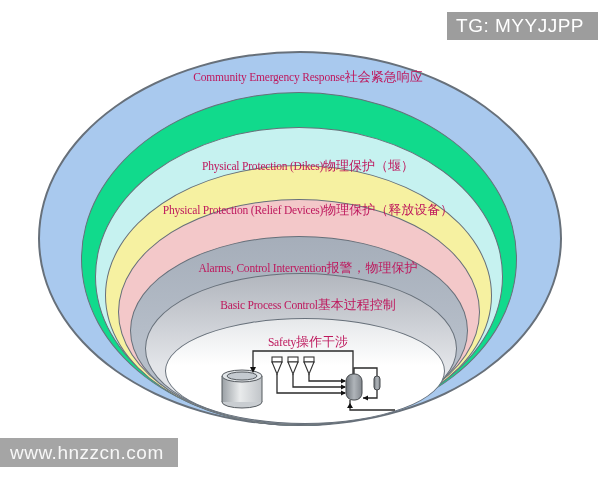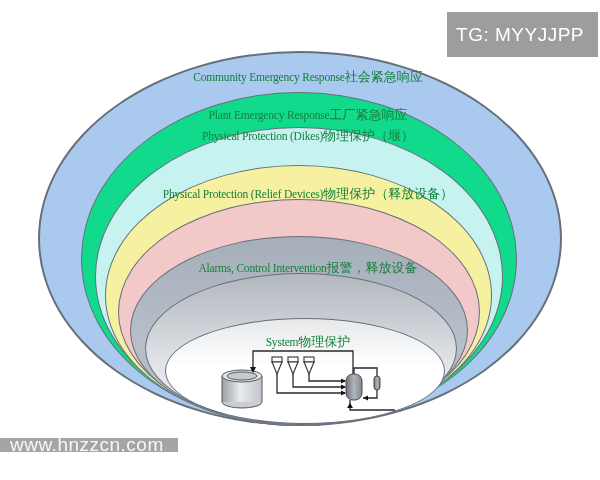--- a/index.html
+++ b/index.html
@@ -21,33 +21,33 @@
   .layer-6{left:130px;top:236px;width:338px;height:189px;
     background-image:linear-gradient(180deg,rgba(90,100,115,.18),rgba(255,255,255,0) 55%);}
   .layer-7{left:145px;top:273px;width:312px;height:151px;
     background-image:linear-gradient(180deg,rgba(110,118,130,.42),rgba(255,255,255,0) 62%);}
   .layer-8{left:165px;top:318px;width:280px;height:106px;
     background-image:linear-gradient(180deg,rgba(140,148,160,.22),rgba(255,255,255,0) 45%);}
   
   .layer-label{
     position:absolute;left:calc(50% + 8px);transform:translateX(-50%);
     white-space:nowrap;line-height:18px;height:18px;
-    color:#15803d;text-align:right;
+    color:#be185d;text-align:right;
   }
   .lbl-en{font-size:11.5px;letter-spacing:-0.2px;}
   .lbl-zh{font-size:13px;}
   
   .badge{
-    position:absolute;top:12px;right:2px;height:45px;
+    position:absolute;top:12px;right:2px;height:28px;
     display:flex;align-items:center;padding:0 14px 0 9px;
     font-family:"Liberation Sans","DejaVu Sans",sans-serif;
     font-size:19px;color:#ffffff;letter-spacing:0.5px;
   }
   .watermark{
-    position:absolute;left:0;top:438px;height:14px;
+    position:absolute;left:0;top:438px;height:29px;
     display:flex;align-items:center;padding:0 14px 0 10px;
     font-family:"Liberation Sans","DejaVu Sans",sans-serif;
     font-size:19px;color:#f7f7f7;letter-spacing:0.5px;
   }
   .process-svg{position:absolute;left:160px;top:318px;width:290px;height:106px;}
 </style>
 </head>
 <body>
 
 <div class="stage">
@@ -115,34 +115,34 @@
       <polygon points="181,66.5 181,71.5 186,69"></polygon>
       <polygon points="181,72.5 181,77.5 186,75"></polygon>
       <polygon points="208,77.5 208,82.5 203,80"></polygon>
       <polygon points="187,90 193,90 190,85"></polygon>
     </g>
   </svg>
 
   <div class="layer-label" style="top:67px">
     <span class="lbl-en">Community Emergency Response</span><span class="lbl-zh">社会紧急响应</span>
   </div>
-  <div class="layer-label" style="top:105px">
-    <span class="lbl-en">Plant Emergency Response</span><span class="lbl-zh">工厂紧急响应</span>
-  </div>
-  <div class="layer-label" style="top:126px">
+  <div class="layer-label" style="top:156px">
     <span class="lbl-en">Physical Protection (Dikes)</span><span class="lbl-zh">物理保护（堰）</span>
   </div>
-  <div class="layer-label" style="top:184px">
+  <div class="layer-label" style="top:200px">
     <span class="lbl-en">Physical Protection (Relief Devices)</span><span class="lbl-zh">物理保护（释放设备）</span>
   </div>
   <div class="layer-label" style="top:258px">
-    <span class="lbl-en">Alarms, Control Intervention</span><span class="lbl-zh">报警，释放设备</span>
+    <span class="lbl-en">Alarms, Control Intervention</span><span class="lbl-zh">报警，物理保护</span>
+  </div>
+  <div class="layer-label" style="top:295px">
+    <span class="lbl-en">Basic Process Control</span><span class="lbl-zh">基本过程控制</span>
   </div>
   <div class="layer-label" style="top:332px">
-    <span class="lbl-en">System</span><span class="lbl-zh">物理保护</span>
+    <span class="lbl-en">Safety</span><span class="lbl-zh">操作干涉</span>
   </div>
 
   <div class="badge" style="background-color: rgb(157, 157, 157);">
     <span>TG: MYYJJPP</span>
   </div>
   <div class="watermark" style="background-color: rgb(165, 165, 165);">
     <span>www.hnzzcn.com</span>
   </div>
 
 </div>

